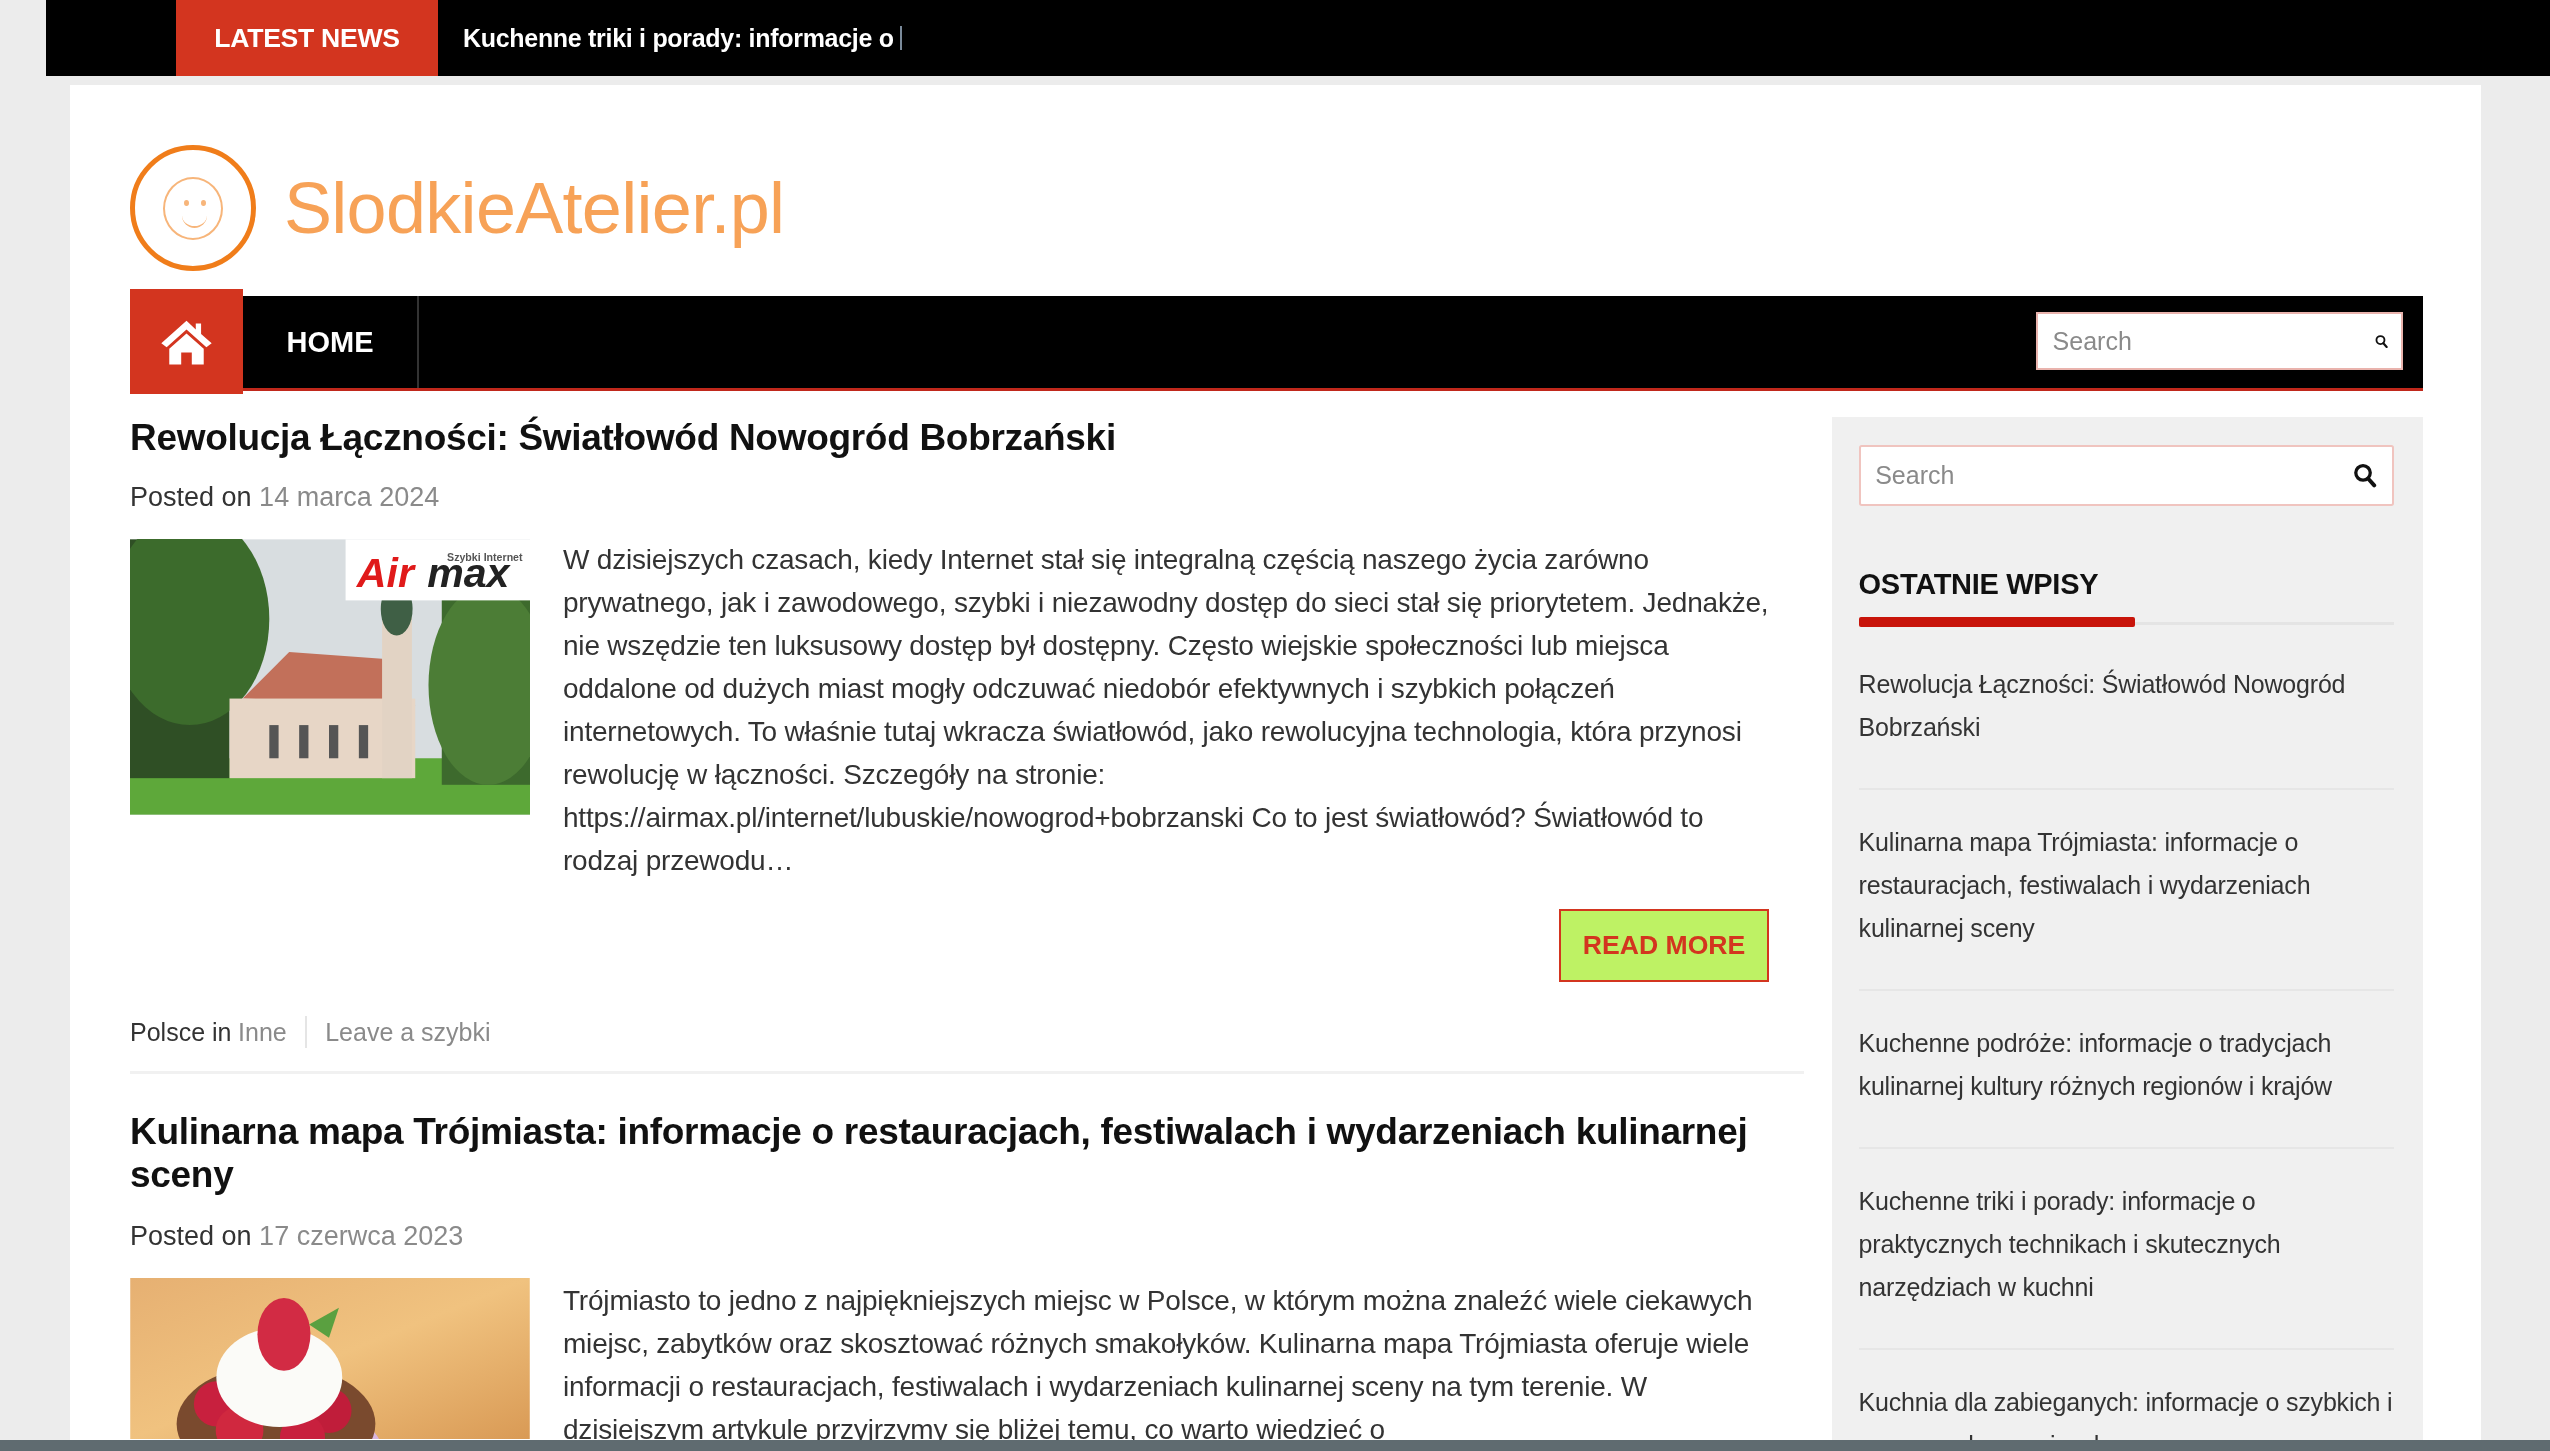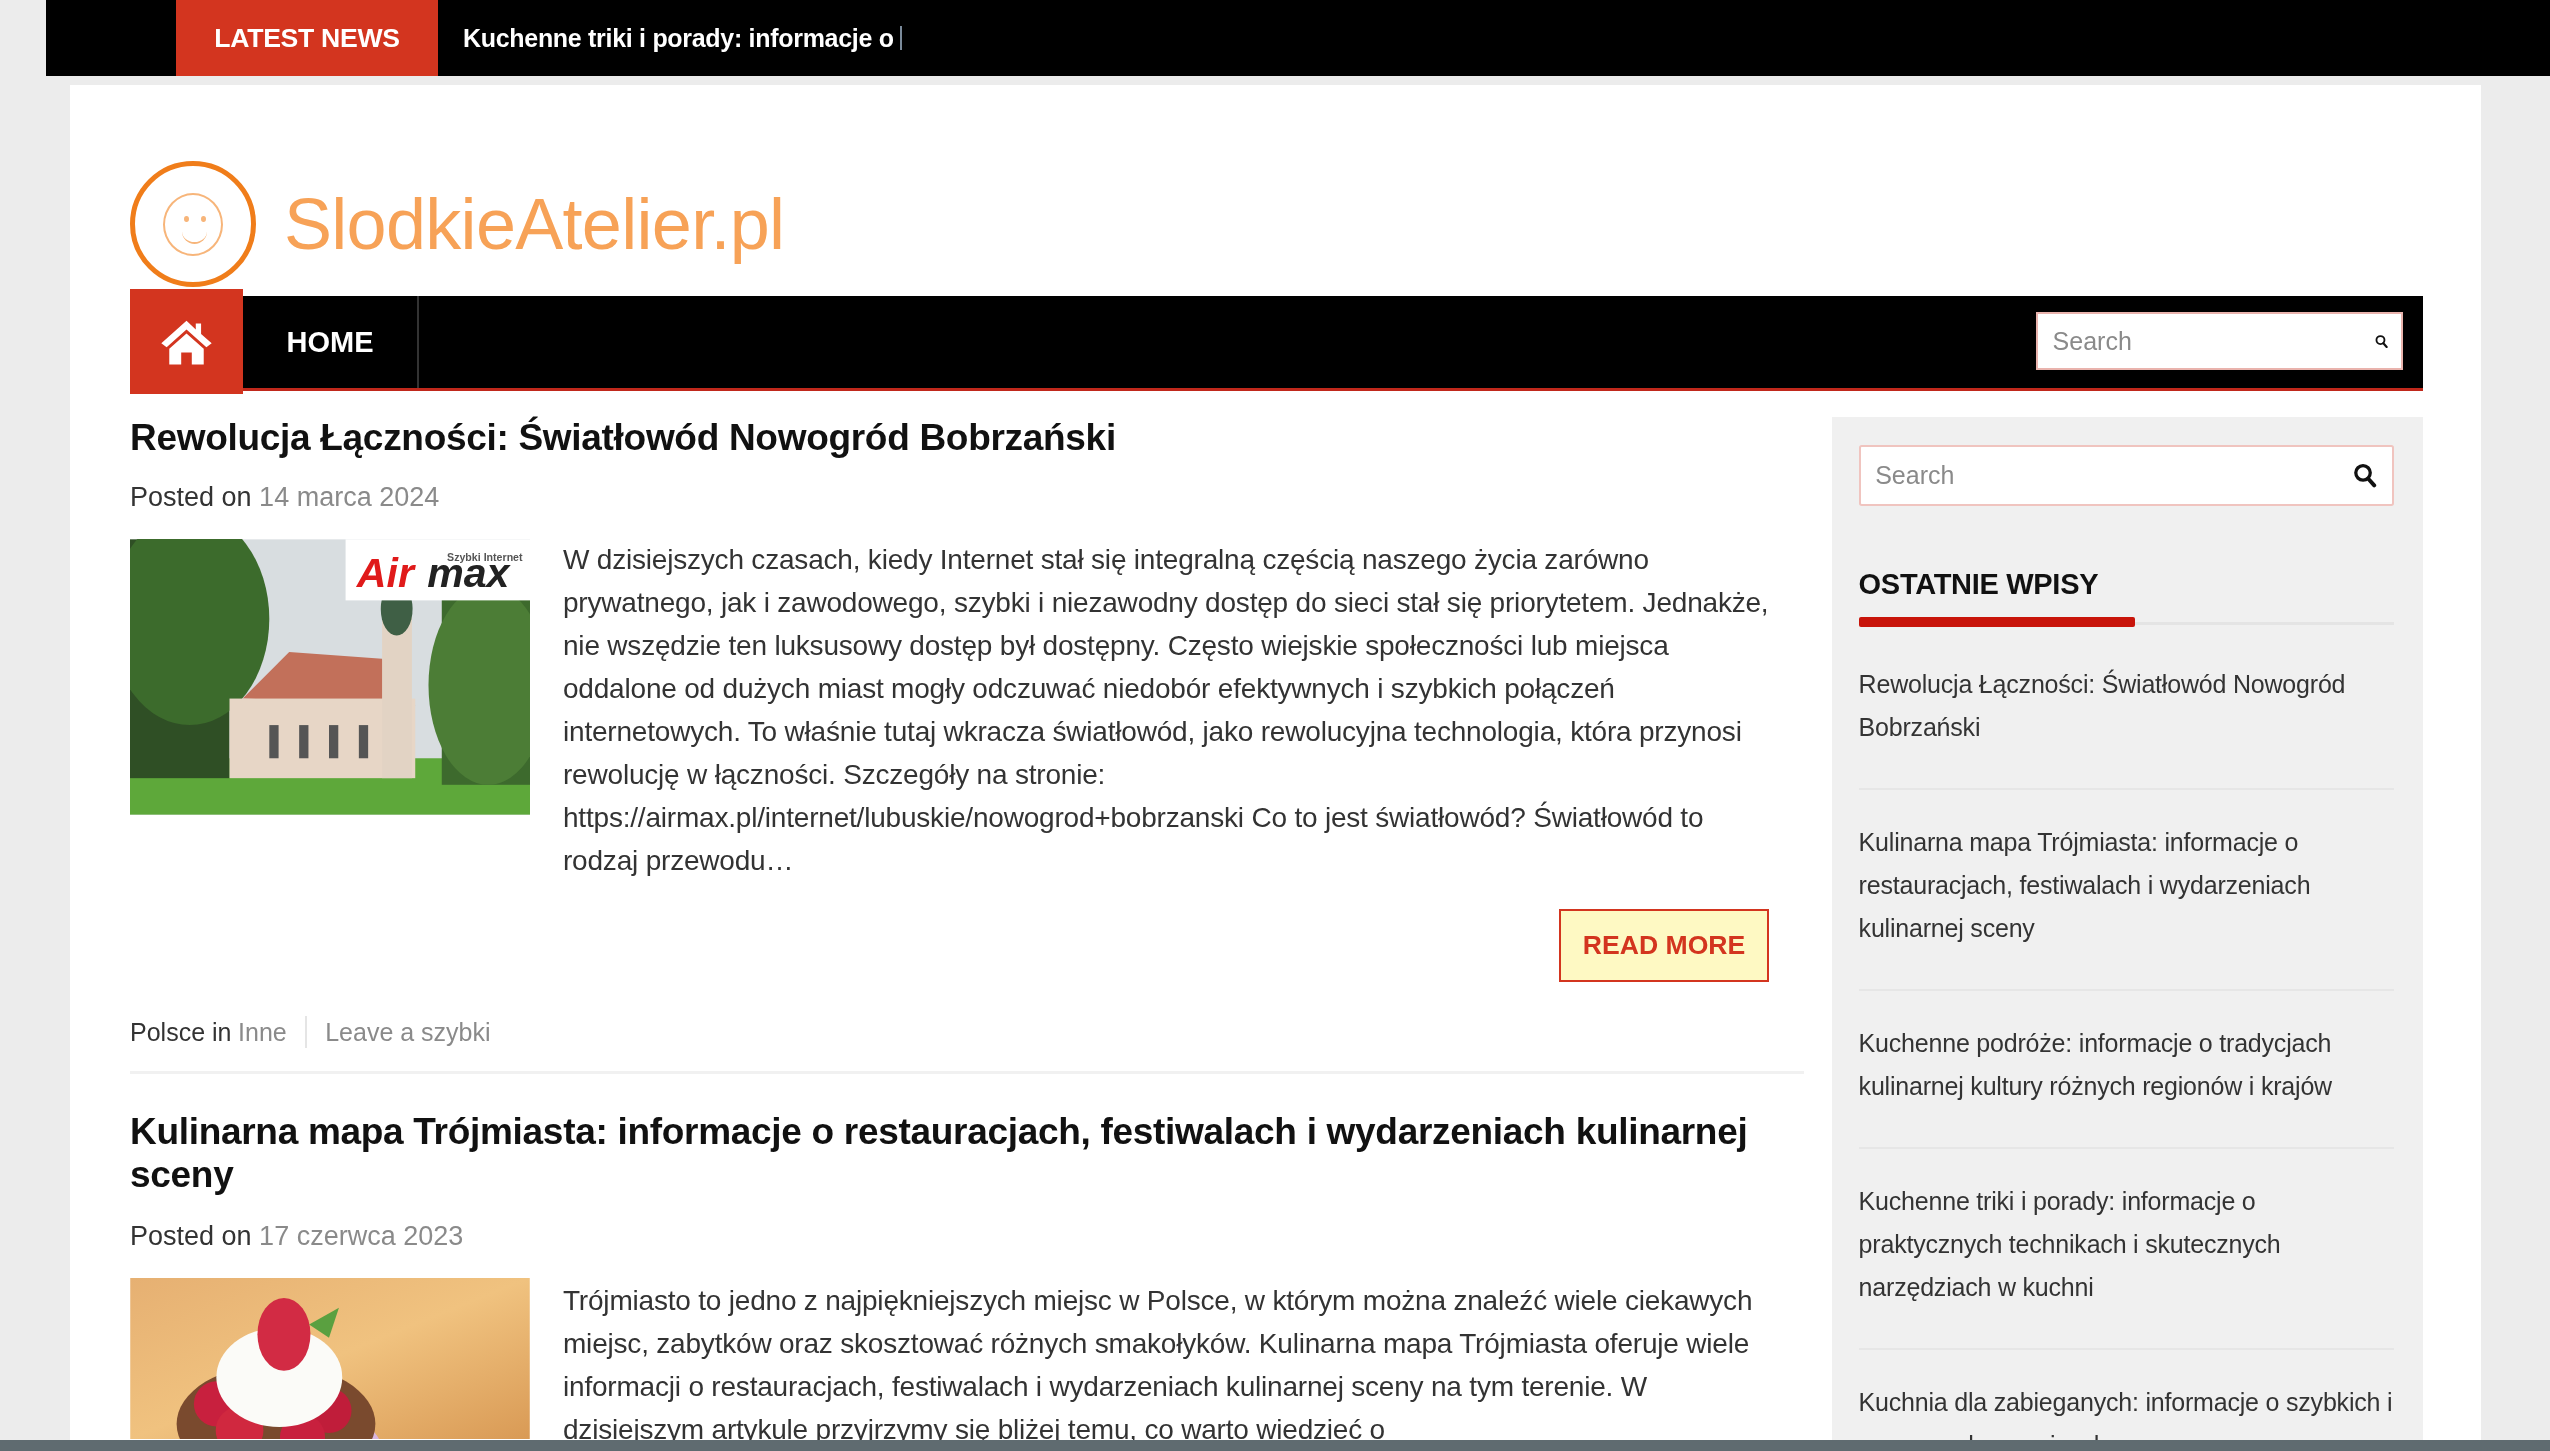--- a/index.html
+++ b/index.html
@@ -11,21 +11,21 @@
   .ticker-label { position: absolute; left: 130px; top: 0; width: 262px; height: 76px; background: #d3351f;
     color: #fff; font-weight: 700; font-size: 26.6px; display: flex; align-items: center; justify-content: center; letter-spacing: -0.3px; }
   .ticker-text { position: absolute; left: 417px; top: 0; height: 76px; display: flex; align-items: center;
     color: #fff; font-weight: 700; font-size: 25px; letter-spacing: -0.3px; }
   .ticker-cursor { display: inline-block; width: 2px; height: 24px; background: #7a8a9a; margin-left: 6.6px; }
 
   
   .page { position: absolute; left: 70px; top: 85px; width: 2411px; height: 1355px; background: #fff; }
 
   
-  .logo { position: absolute; left: 130px; top: 161px; display: flex; align-items: center; }
+  .logo { position: absolute; left: 130px; top: 145px; display: flex; align-items: center; }
   .logo-circle { width: 126px; height: 126px; border: 5.3px solid #f07d1a; border-radius: 50%; position: relative; }
   .logo-face { position: absolute; left: 28px; top: 26.6px; width: 60px; height: 63px; border: 2px solid #f7b57a; border-radius: 50%; }
   .logo-eye { position: absolute; top: 21px; width: 5.3px; height: 6.6px; background: #f7b57a; border-radius: 50%; }
   .logo-mouth { position: absolute; left: 16.6px; top: 35px; width: 25px; height: 14.6px; border-bottom: 2px solid #f7b57a; border-radius: 0 0 20px 20px; }
   .logo-text { margin-left: 28px; font-size: 72px; color: #f7a257; font-weight: 400; letter-spacing: -0.7px; }
 
   
   .nav { position: absolute; left: 130px; top: 296px; width: 2293px; height: 95px; background: #000; border-bottom: 3.3px solid #c0281b; }
   .nav-home { position: absolute; left: 0; top: -6.6px; width: 113px; height: 105px; background: #d3351f; display: flex; align-items: center; justify-content: center; }
   .nav-item { position: absolute; left: 113px; top: 0; width: 176px; height: 92px; display: flex; align-items: center; justify-content: center;
@@ -33,21 +33,21 @@
   .nav-search { position: absolute; right: 20px; top: 16px; width: 367px; height: 58px; background: #fff; border: 2px solid #e9b3ad; display: flex; align-items: center; padding: 0 13.3px 0 14.6px; }
   .nav-search input, .side-search input { border: none; outline: none; background: transparent; font-family: "Liberation Sans", sans-serif; font-size: 25px; color: #333; flex: 1; }
   .nav-search input::placeholder, .side-search input::placeholder { color: #8a8a8a; }
 
   
   .post-title { position: absolute; left: 130px; font-size: 37px; font-weight: 700; color: #111; letter-spacing: -0.3px; line-height: 43px; }
   .post-meta { position: absolute; left: 130px; font-size: 27px; color: #333; }
   .post-meta .date { color: #8a8a8a; }
   .post-thumb { position: absolute; left: 130px; width: 400px; overflow: hidden; }
   .post-body { position: absolute; left: 563px; width: 1215px; font-size: 28px; line-height: 43px; color: #333; letter-spacing: -0.2px; }
-  .read-more { position: absolute; left: 1559px; top: 909px; width: 210px; height: 73px; border: 2.7px solid #d3351f; background: #fef9c3;
+  .read-more { position: absolute; left: 1559px; top: 909px; width: 210px; height: 73px; border: 2.7px solid #d3351f; background: #bef264;
     color: #d3351f; font-weight: 700; font-size: 26.6px; display: flex; align-items: center; justify-content: center; font-family: "Liberation Sans", sans-serif; cursor: pointer; }
   .post-footer { position: absolute; left: 130px; top: 1016px; font-size: 25px; color: #333; display: flex; align-items: center; }
   .post-footer .cat { color: #8a8a8a; margin-left: 6.6px; }
   .post-footer .sep { width: 1.3px; height: 32px; background: #e5e5e5; margin: 0 18.6px; }
   .post-footer .comment { color: #8a8a8a; }
   .post-divider { position: absolute; left: 130px; top: 1071px; width: 1674px; height: 2.7px; background: #f1f1f1; }
 
   
   .sidebar { position: absolute; left: 1832px; top: 417px; width: 591px; height: 1023px; background: #f0f0f0; }
   .side-search { position: absolute; left: 26.6px; top: 28px; width: 535px; height: 61px; background: #fff; border: 2.7px solid #f0c4bf; border-radius: 2.7px; display: flex; align-items: center; padding: 0 14.6px; }

